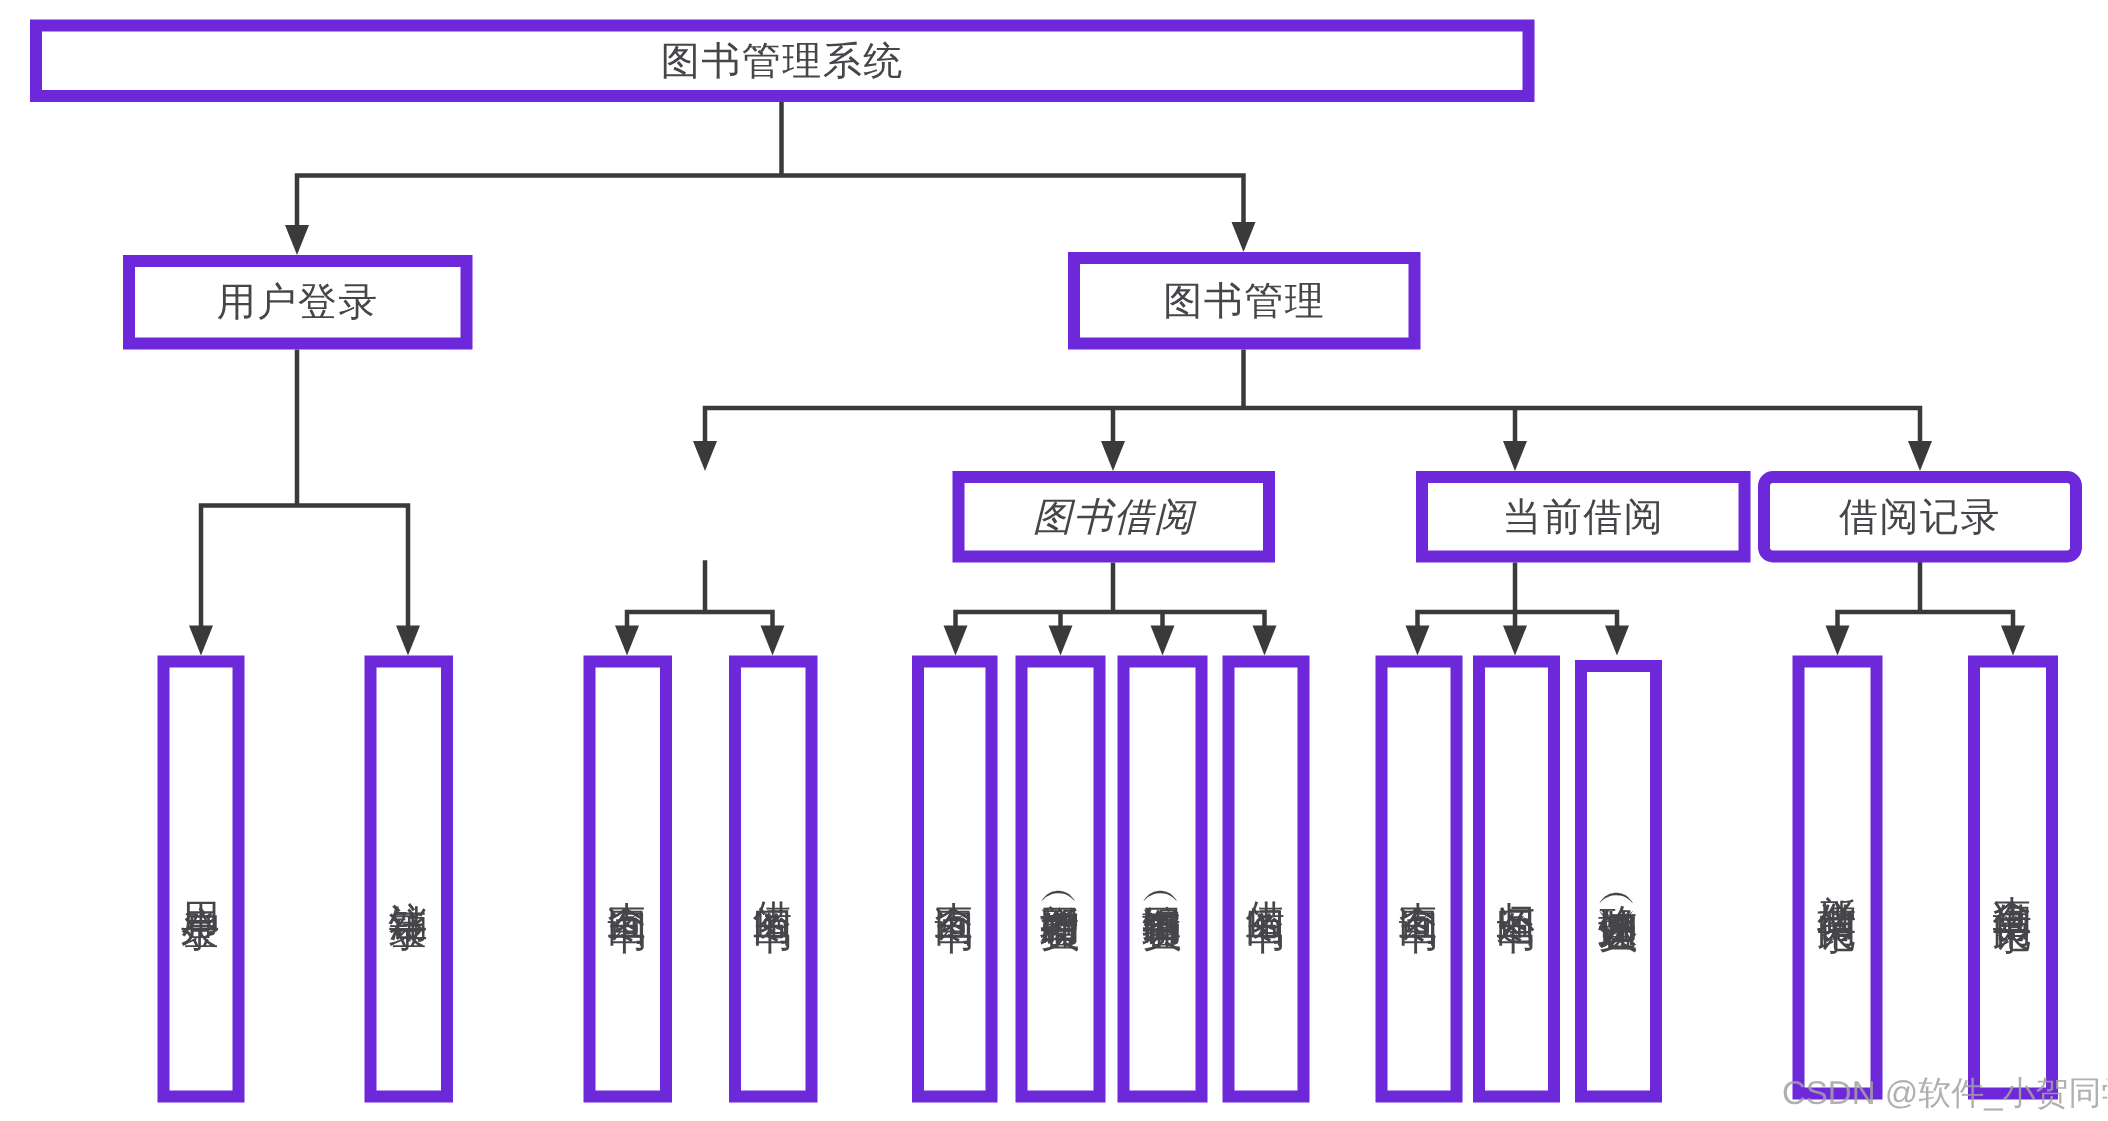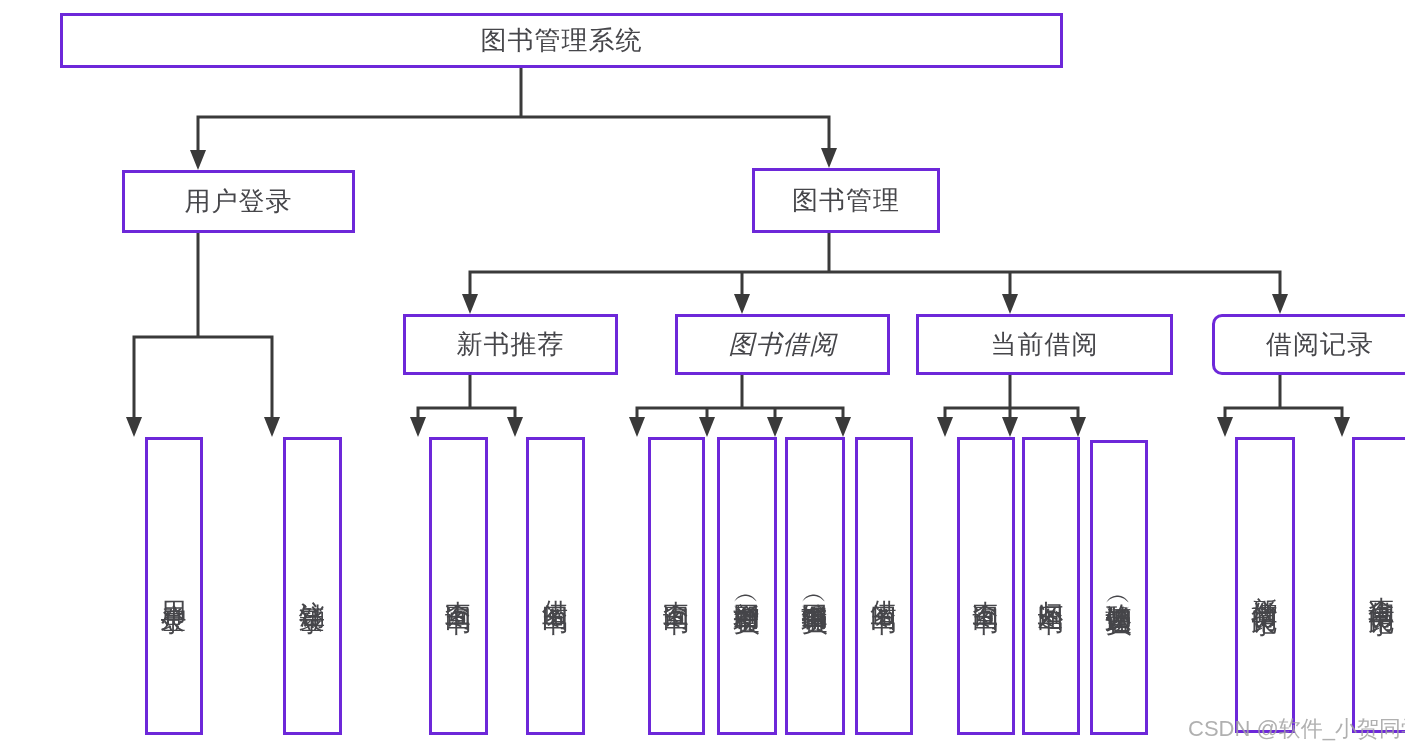--- a/index.html
+++ b/index.html
@@ -8,27 +8,26 @@
     width:1405px;height:747px;
     background:#ffffff;
     font-family:"Liberation Sans","DejaVu Sans",sans-serif;
     overflow:hidden;
   }
   #wires{position:absolute;left:0;top:0;z-index:1;}
   .node{
     position:absolute;
     box-sizing:border-box;
     background:#ffffff;
-    border:3px solid #6d28d9;
+    border:8px solid #6d28d9;
     color:#46464a;
     display:flex;
     align-items:center;
     justify-content:center;
     z-index:2;
-    margin-left:40px;
   }
   .hnode{font-size:26px;letter-spacing:1px;}
   .root{font-size:26px;}
   .vnode{padding:4px 0;}
   .vtext{
     writing-mode:vertical-rl;
     text-orientation:mixed;
     font-size:26px;
     line-height:1.0;
     letter-spacing:3px;
@@ -83,31 +82,28 @@
     </g>
   </svg>
 
   <div class="node hnode root" style="left:20px;top:13px;width:1003px;height:55px;">
     <span>图书管理系统</span>
   </div>
 
   <div class="node hnode" style="left:82px;top:170px;width:233px;height:63px;">
     <span>用户登录</span>
   </div>
-  <div class="node hnode" style="left:712px;top:168px;width:188px;height:65px;">
+  <div class="node hnode" style="left:712px;top:168px;width:235px;height:65px;">
     <span>图书管理</span>
   </div>
 
-  <div class="node hnode" style="left:363px;top:314px;width:215px;height:61px;">
-    <span>新书推荐</span>
-  </div>
   <div class="node hnode" style="left:635px;top:314px;width:215px;height:61px;font-style:italic;">
     <span>图书借阅</span>
   </div>
-  <div class="node hnode" style="left:876px;top:314px;width:257px;height:61px;text-align:right;">
+  <div class="node hnode" style="left:944px;top:314px;width:223px;height:61px;text-align:right;">
     <span>当前借阅</span>
   </div>
   <div class="node hnode" style="left:1172px;top:314px;width:216px;height:61px;border-radius:10px;">
     <span>借阅记录</span>
   </div>
 
   <div class="node vnode" style="left:105px;top:437px;width:58px;height:298px;">
     <span class="vtext">用户登录</span>
   </div>
   <div class="node vnode" style="left:243px;top:437px;width:59px;height:298px;">

